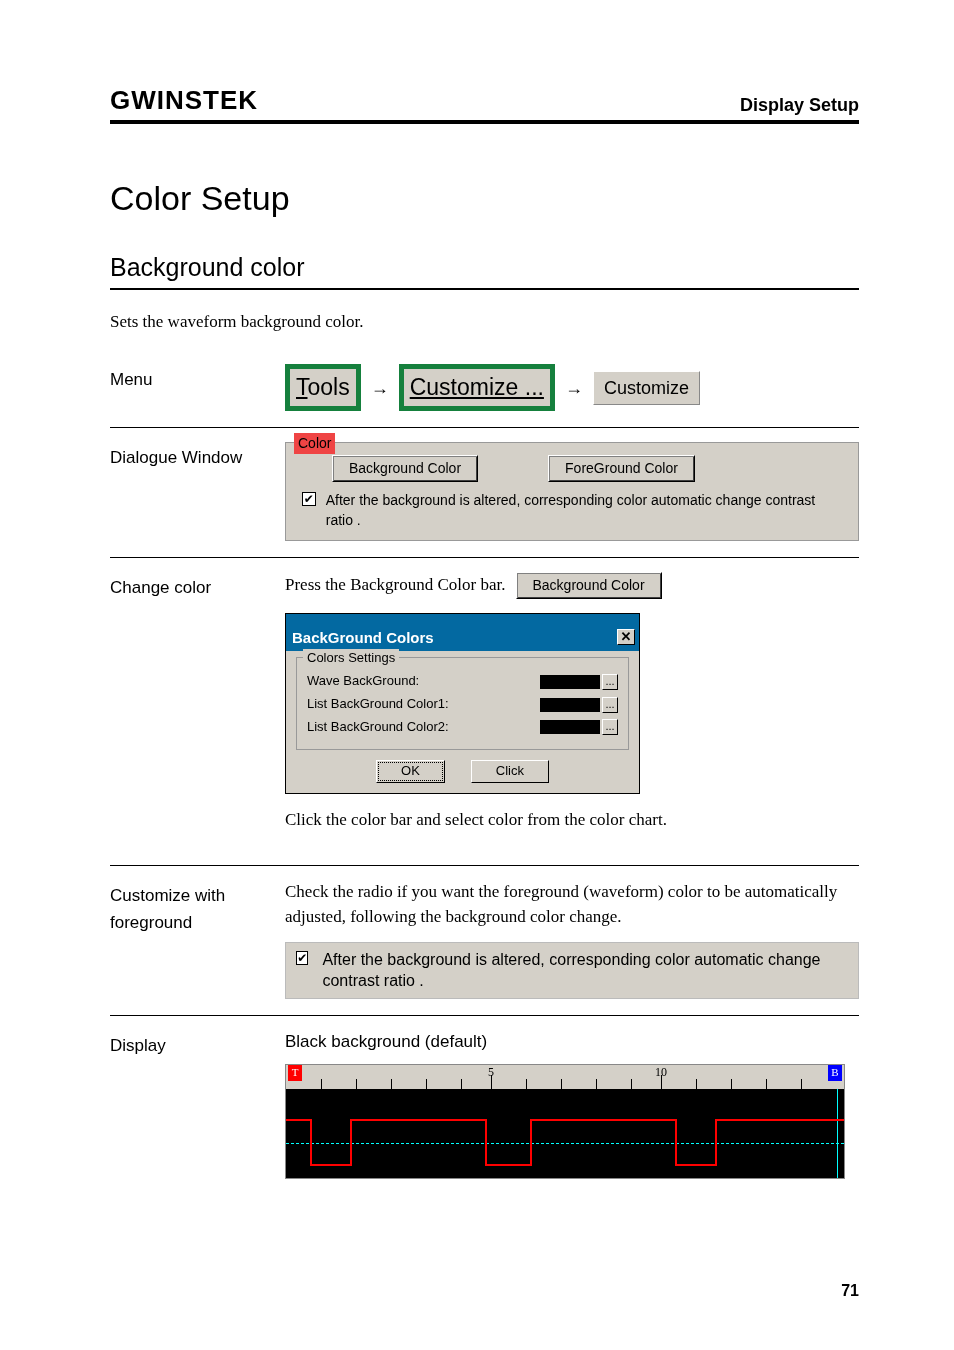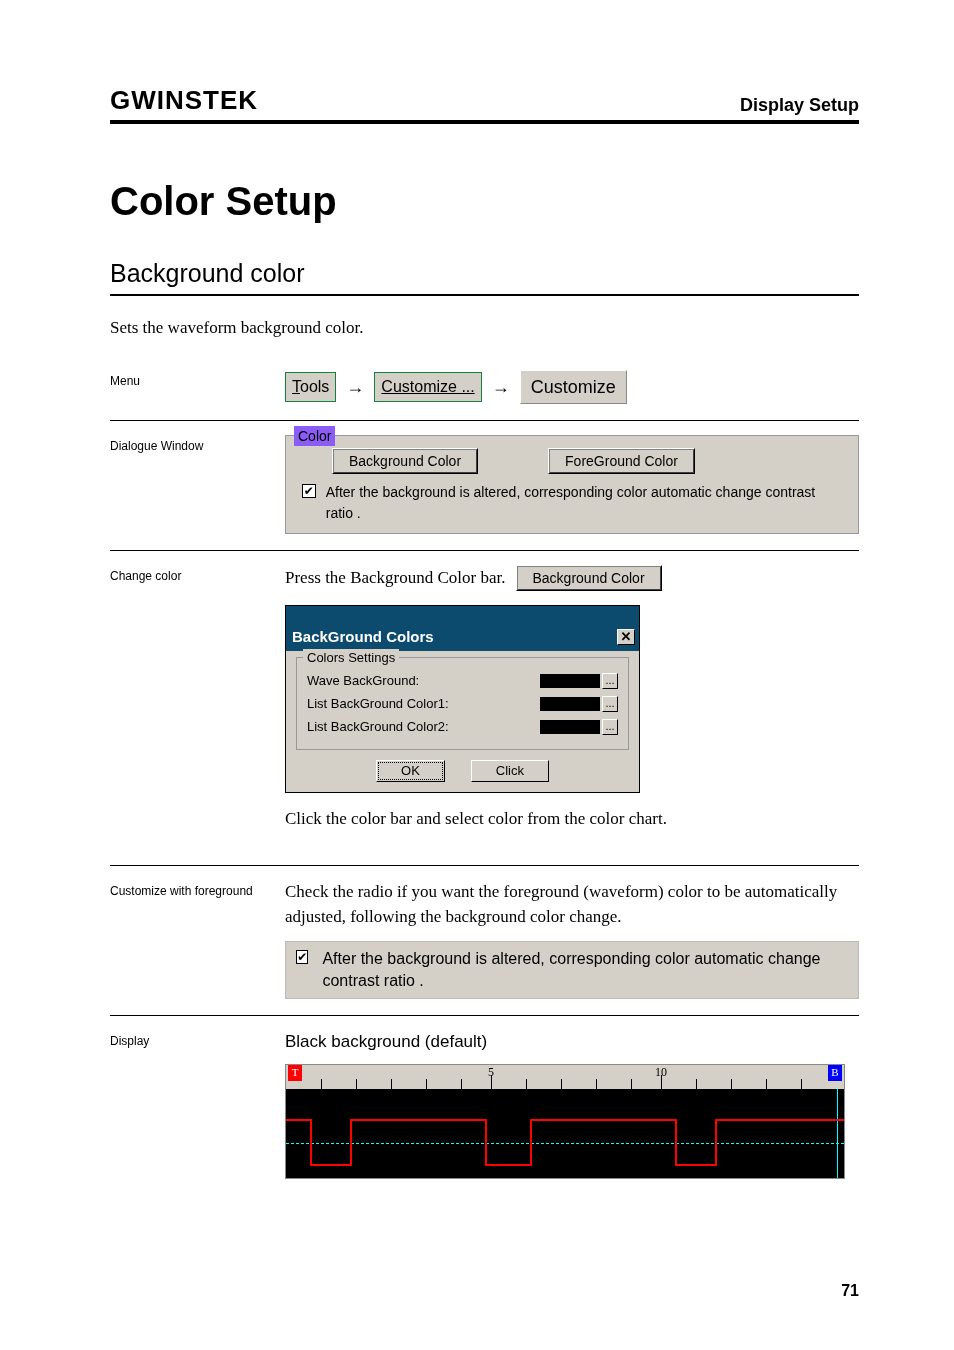--- a/index.html
+++ b/index.html
@@ -29,22 +29,22 @@
     letter-spacing: 1px;
   }
   .header-title {
     font-family: Arial, Helvetica, sans-serif;
     font-weight: 700;
     font-size: 18px;
   }
 
   h1.page-title {
     font-family: Verdana, Arial, sans-serif;
-    font-weight: 700;
-    font-size: 40px;
+    font-weight: 400;
+    font-size: 34px;
     margin: 55px 0 35px 0;
   }
   h2.section-title {
     font-family: Verdana, Arial, sans-serif;
     font-weight: 400;
     font-size: 25px;
     margin: 0 0 6px 0;
     border-bottom: 2px solid #000;
     padding-bottom: 6px;
   }
@@ -58,37 +58,37 @@
     display: flex;
     align-items: flex-start;
     border-bottom: 1px solid #000;
     padding: 14px 0 16px 0;
   }
   .row.noborder { border-bottom: none; }
   .row .label {
     width: 175px;
     flex-shrink: 0;
     font-family: Verdana, Arial, sans-serif;
-    font-size: 12px;
+    font-size: 17px;
     line-height: 1.6;
     padding-top: 2px;
   }
   .row .content {
     flex: 1;
     font-size: 17px;
     line-height: 1.45;
   }
 
   
   .menu-chain { display: flex; align-items: center; gap: 10px; flex-wrap: wrap; }
   .menu-item {
     font-family: Tahoma, Arial, sans-serif;
-    font-size: 16px;
-    background: #d4d0c8;
-    border: 1px solid #15803d;
+    font-size: 23px;
+    background: #d4d0c8;
+    border: 5px solid #15803d;
     padding: 2px 0;
   }
   .menu-item.tools { padding: 2px 6px; }
   .menu-item.tools .u { text-decoration: underline; }
   .menu-item.customize { padding: 2px 6px; text-decoration: underline; }
   .menu-item.tab {
     background: #d4d0c8;
     border: 1px solid #888;
     border-top: 1px solid #fff;
     border-left: 1px solid #fff;
@@ -103,21 +103,21 @@
     position: relative;
     padding: 12px 16px 10px 16px;
     background: #d4d0c8;
     font-family: Tahoma, Arial, sans-serif;
     font-size: 14px;
     width: 100%;
   }
   .color-group .legend {
     position: absolute;
     top: -10px; left: 8px;
-    background: #8b5cf6;
+    background: #ef4444;
     padding: 0 4px;
     font-size: 14px;
   }
   .win-btn {
     display: inline-block;
     font-family: Tahoma, Arial, sans-serif;
     font-size: 14px;
     background: #d4d0c8;
     border: 1px solid #000;
     border-top: 1px solid #fff;
@@ -137,25 +137,25 @@
 
   
   .dlg {
     width: 355px;
     border: 1px solid #000;
     font-family: Tahoma, Arial, sans-serif;
     background: #d4d0c8;
     margin-top: 14px;
   }
   .dlg-title {
-    background: #0c4a6e;
+    background: #0369a1;
     color: #fff;
     font-weight: 700;
     font-size: 15px;
-    padding: 20px 4px 3px 6px;
+    padding: 13px 4px 3px 6px;
     display:flex; justify-content: space-between; align-items:center;
   }
   .dlg-close {
     width: 18px; height: 16px; background:#d4d0c8;
     border:1px solid #000; border-top-color:#fff; border-left-color:#fff;
     display:flex; align-items:center; justify-content:center;
     font-size: 13px; font-weight:700; color:#000;
   }
   .dlg-body {
     padding: 6px 10px 10px 10px;

